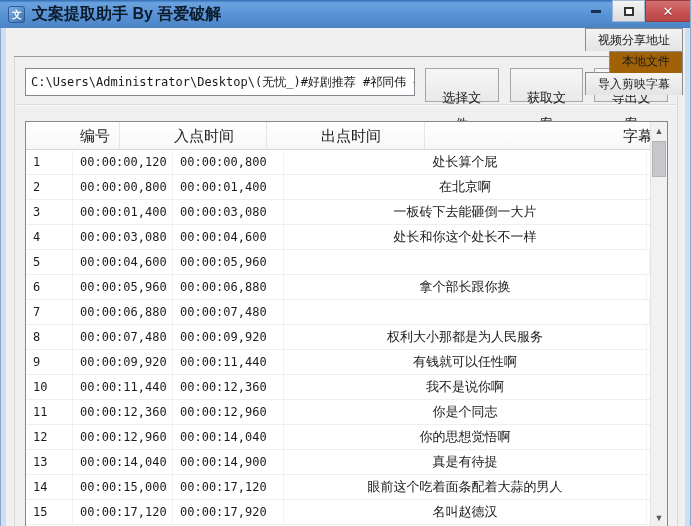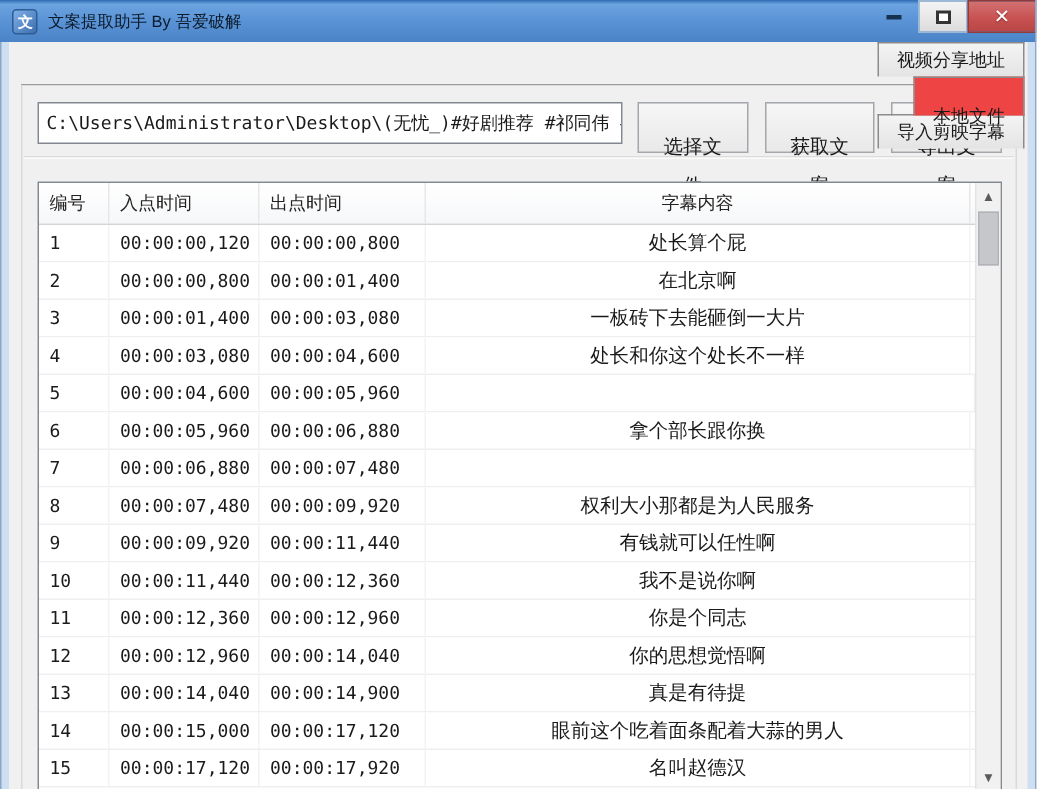--- a/index.html
+++ b/index.html
@@ -11,36 +11,36 @@
   .window:before { content:""; position:absolute; left:-6px; top:0; width:1px; height:100%; background:#8aa7c9; }
   .window:after  { content:""; position:absolute; right:-6px; top:0; width:1px; height:100%; background:#8aa7c9; }
 
   
   .titlebar { height:28px; margin:0 -6px; padding-left:6px;
     background:linear-gradient(180deg,#2f6bb3 0,#6ba3e0 10%,#5891d4 55%,#4b84c6 100%);
     display:flex; align-items:center; position:relative; }
   .app-icon { width:17px; height:17px; margin:0 7px 0 2px; border-radius:3px;
     background:linear-gradient(135deg,#7fb0e8 0%,#3c6fae 100%); border:1px solid #2d5c96; position:relative; }
   .app-icon span { position:absolute; left:3px; top:1px; color:#fff; font-size:10px; font-weight:bold; }
-  .title-text { font-weight:normal; color:#0b1b2b; font-size:11px; }
+  .title-text { font-weight:bold; color:#0b1b2b; font-size:16px; }
   .win-controls { position:absolute; right:0; top:0; height:22px; display:flex; }
   .wc { display:flex; align-items:center; justify-content:center; cursor:default; }
   .wc-min { width:32px; }
   .wc-min i { display:block; width:10px; height:3px; background:#16324f; }
   .wc-max { width:33px; background:linear-gradient(180deg,#f4f4f4,#dcdcdc); border:1px solid #9db8d4; }
   .wc-max i { display:block; width:10px; height:9px; border:2px solid #333; background:#fff; }
   .wc-close { width:46px; background:linear-gradient(180deg,#d37171 0,#c75050 60%,#b94646 100%); border:1px solid #943a3a; }
   .wc-close i { color:#fff; font-weight:bold; font-size:13px; font-style:normal; text-shadow:0 1px 1px #7d2c2c; }
 
   
   .tabstrip { height:29px; display:flex; align-items:flex-end; padding-left:10px; position:relative;flex-direction:column; }
   .tabstrip .underline { position:absolute; left:8px; right:7px; bottom:0; height:1px; background:#9b9b9b; }
   .tab { padding:4px 12px 5px; border:1px solid #8c8c8c; border-bottom:none; margin-right:2px;
     background:linear-gradient(180deg,#f4f4f4,#e4e4e4); position:relative; z-index:1; height:23px; line-height:14px; }
-  .tab.selected { background:#ef4444; height:26px; z-index:3; padding-top:18px; margin-bottom:-1px; }
+  .tab.selected { background:#a16207; height:26px; z-index:3; padding-top:2px; margin-bottom:-1px; }
   .help { position:absolute; right:10px; bottom:5px; font-size:13px; color:#0f766e; cursor:pointer; }
 
   
   .page { position:absolute; left:8px; right:7px; top:57px; bottom:0; background:#f0f0f0;
     border-left:1px solid #d9d9d9; border-right:1px solid #d9d9d9; }
 
   
   .toolbar { position:absolute; left:10px; top:11px; right:9px; height:28px; display:flex; }
   .path-input { width:390px; height:28px; background:#fff; border:1px solid #828790; padding:0 5px;
     font-family:"DejaVu Sans Mono","Liberation Mono",monospace; font-size:12px; line-height:26px;
@@ -52,21 +52,21 @@
   .sep { position:absolute; left:1px; right:1px; top:47px; height:2px;
     border-top:1px solid #dcdcdc; border-bottom:1px solid #fbfbfb; }
 
   
   .table { position:absolute; left:10px; right:9px; top:64px; bottom:-1px;
     background:#fff; border:1px solid #828790; display:flex; flex-direction:column; overflow:hidden; }
   .tinner { flex:1; display:flex; overflow:hidden; }
   .tmain { flex:1; display:flex; flex-direction:column; overflow:hidden; }
   .thead { height:28px; display:flex; flex:0 0 28px; background:linear-gradient(180deg,#ffffff,#f6f7f9);
     border-bottom:1px solid #d5d5d5; }
-  .thead .cell { font-size:12px; color:#222; line-height:27px; }
+  .thead .cell { font-size:15px; color:#222; line-height:27px;margin-left:47px; }
   .cell { padding:0 7px; white-space:nowrap; overflow:hidden; border-right:1px solid #e7e7e7; }
   .col-id  { width:47px;  flex:0 0 47px; }
   .col-in  { width:100px; flex:0 0 100px; }
   .col-out { width:111px; flex:0 0 111px; }
   .col-text{ width:363px; flex:0 0 363px;text-align:center; }
   .col-fill{ flex:1; border-right:none; }
   .tbody { flex:1; overflow:hidden; }
   .trow { height:25px; display:flex; border-bottom:1px solid #efefef; background:#fff; }
   .trow .cell { line-height:24px; font-size:13px; border-right:1px solid #f3f3f3; }
   .trow .col-id, .trow .col-in, .trow .col-out { font-family:"DejaVu Sans Mono","Liberation Mono",monospace; font-size:12px; }

